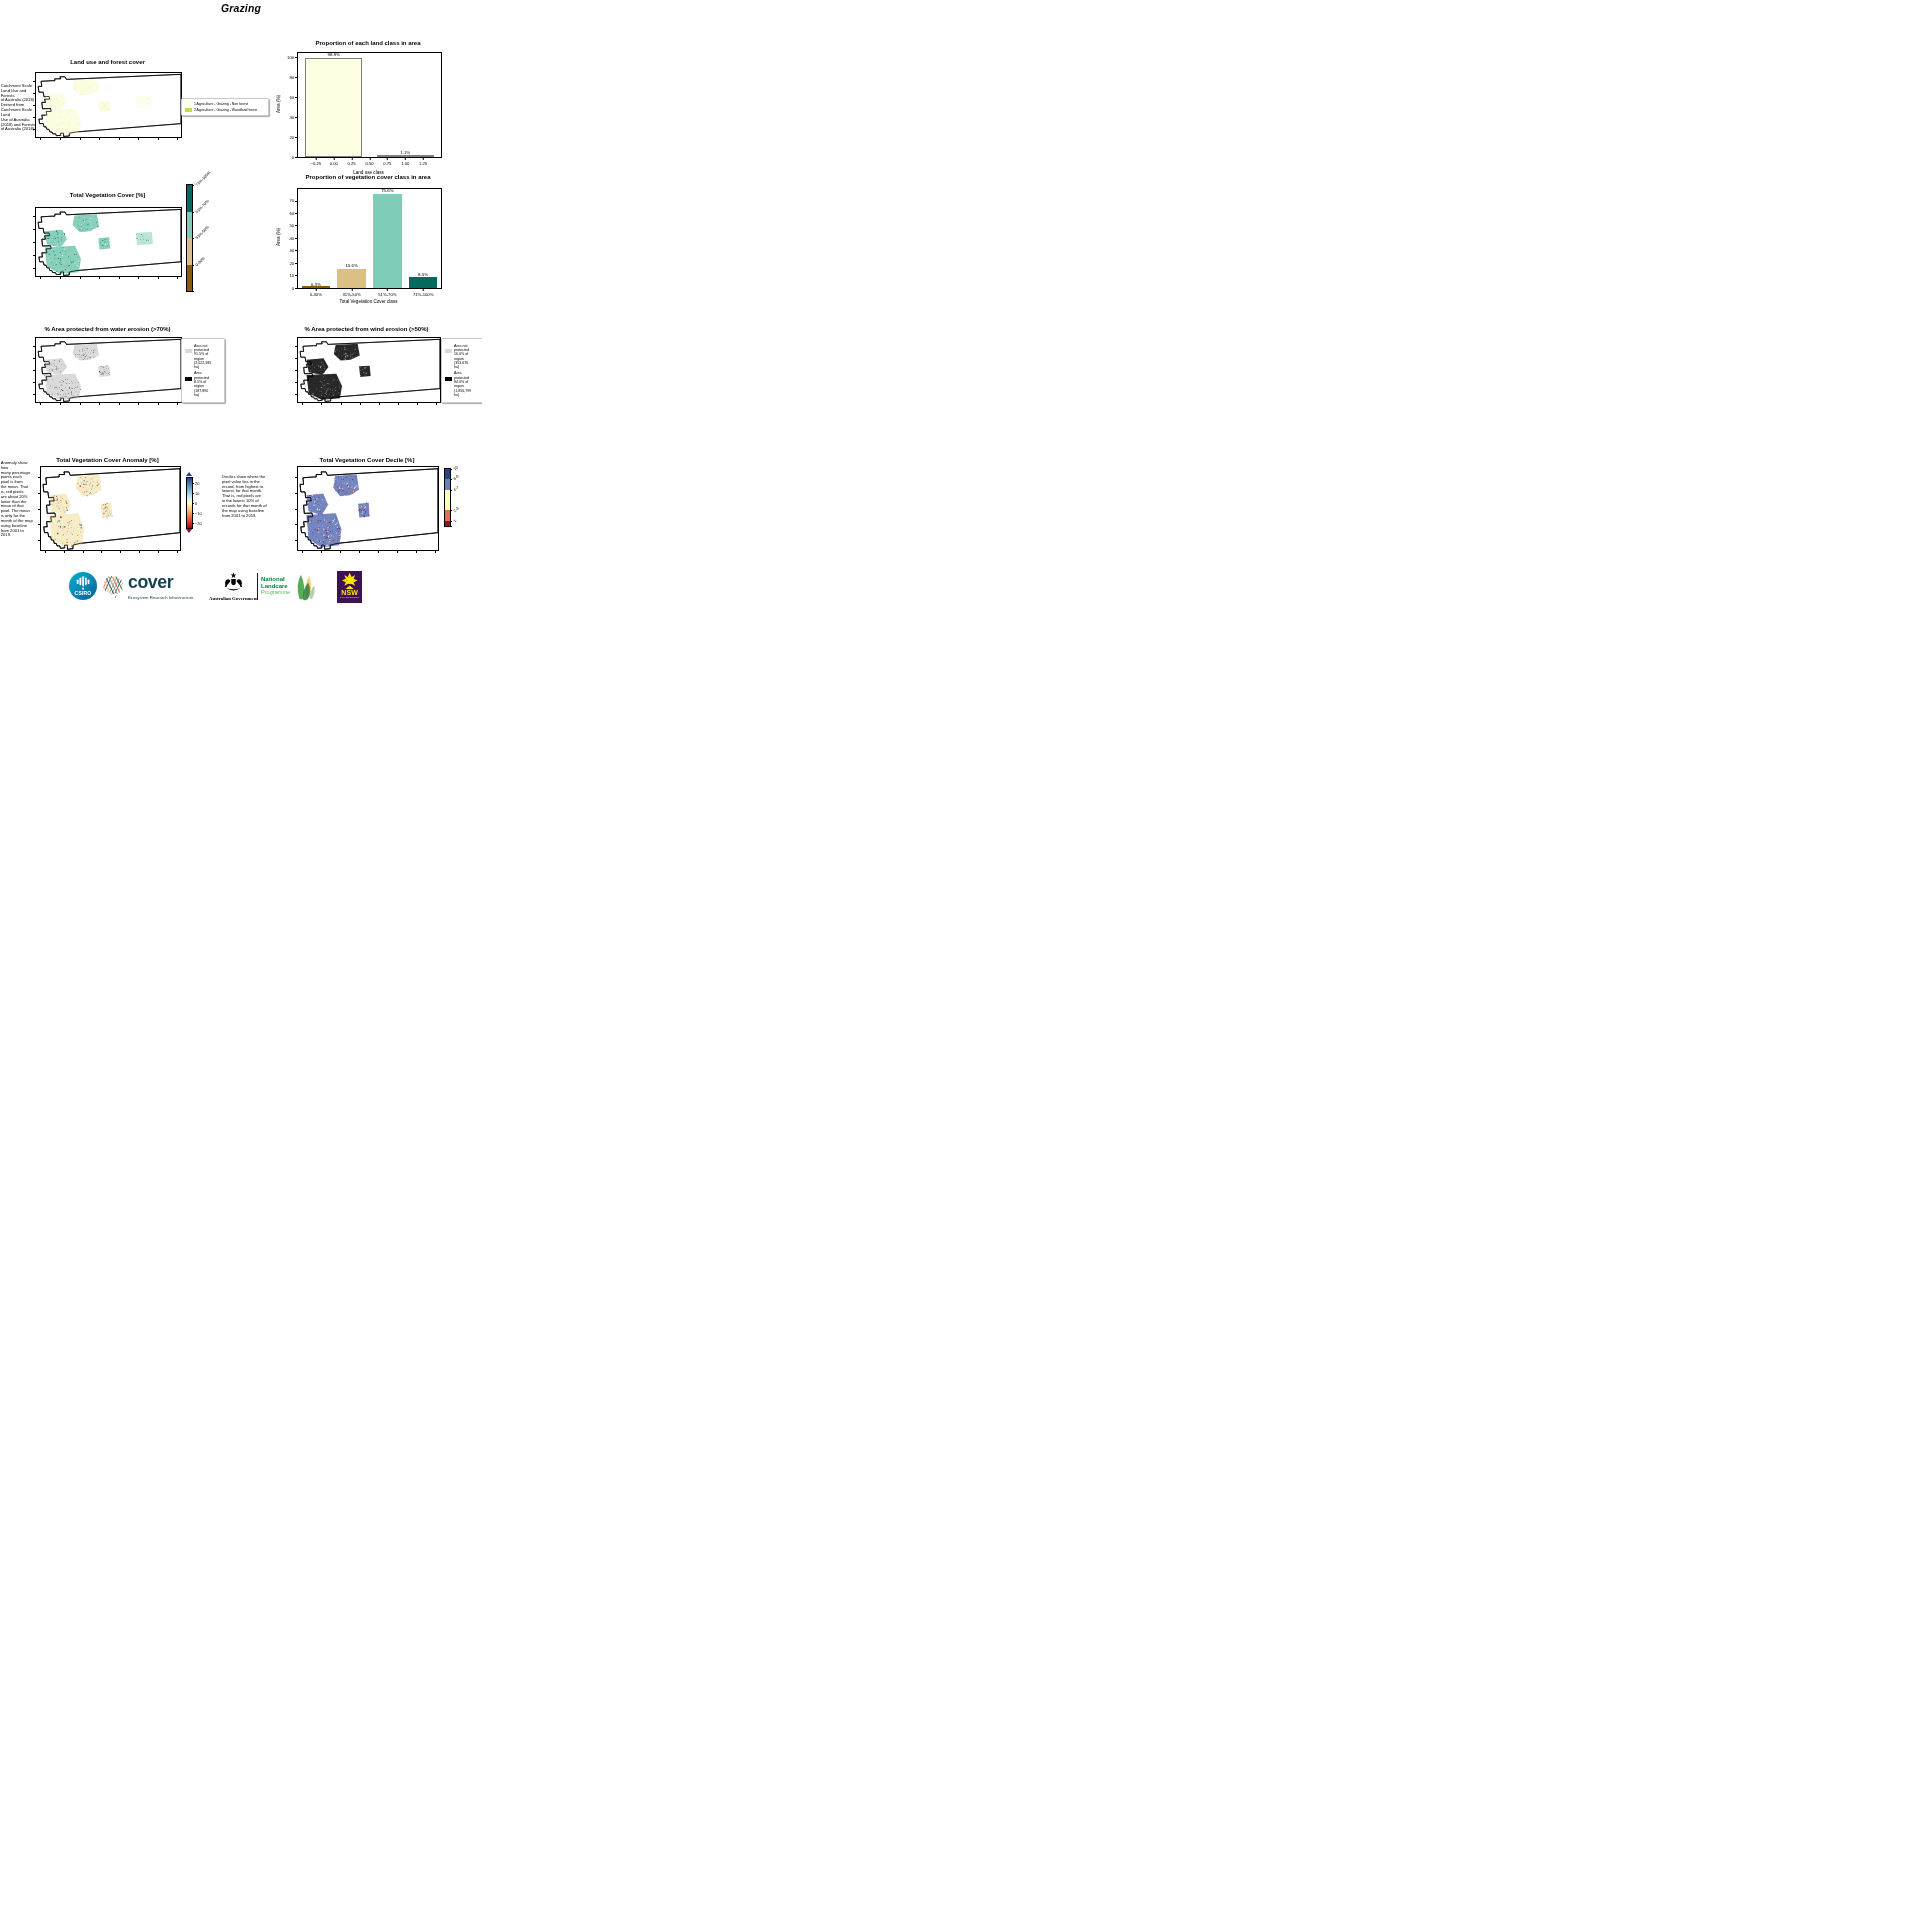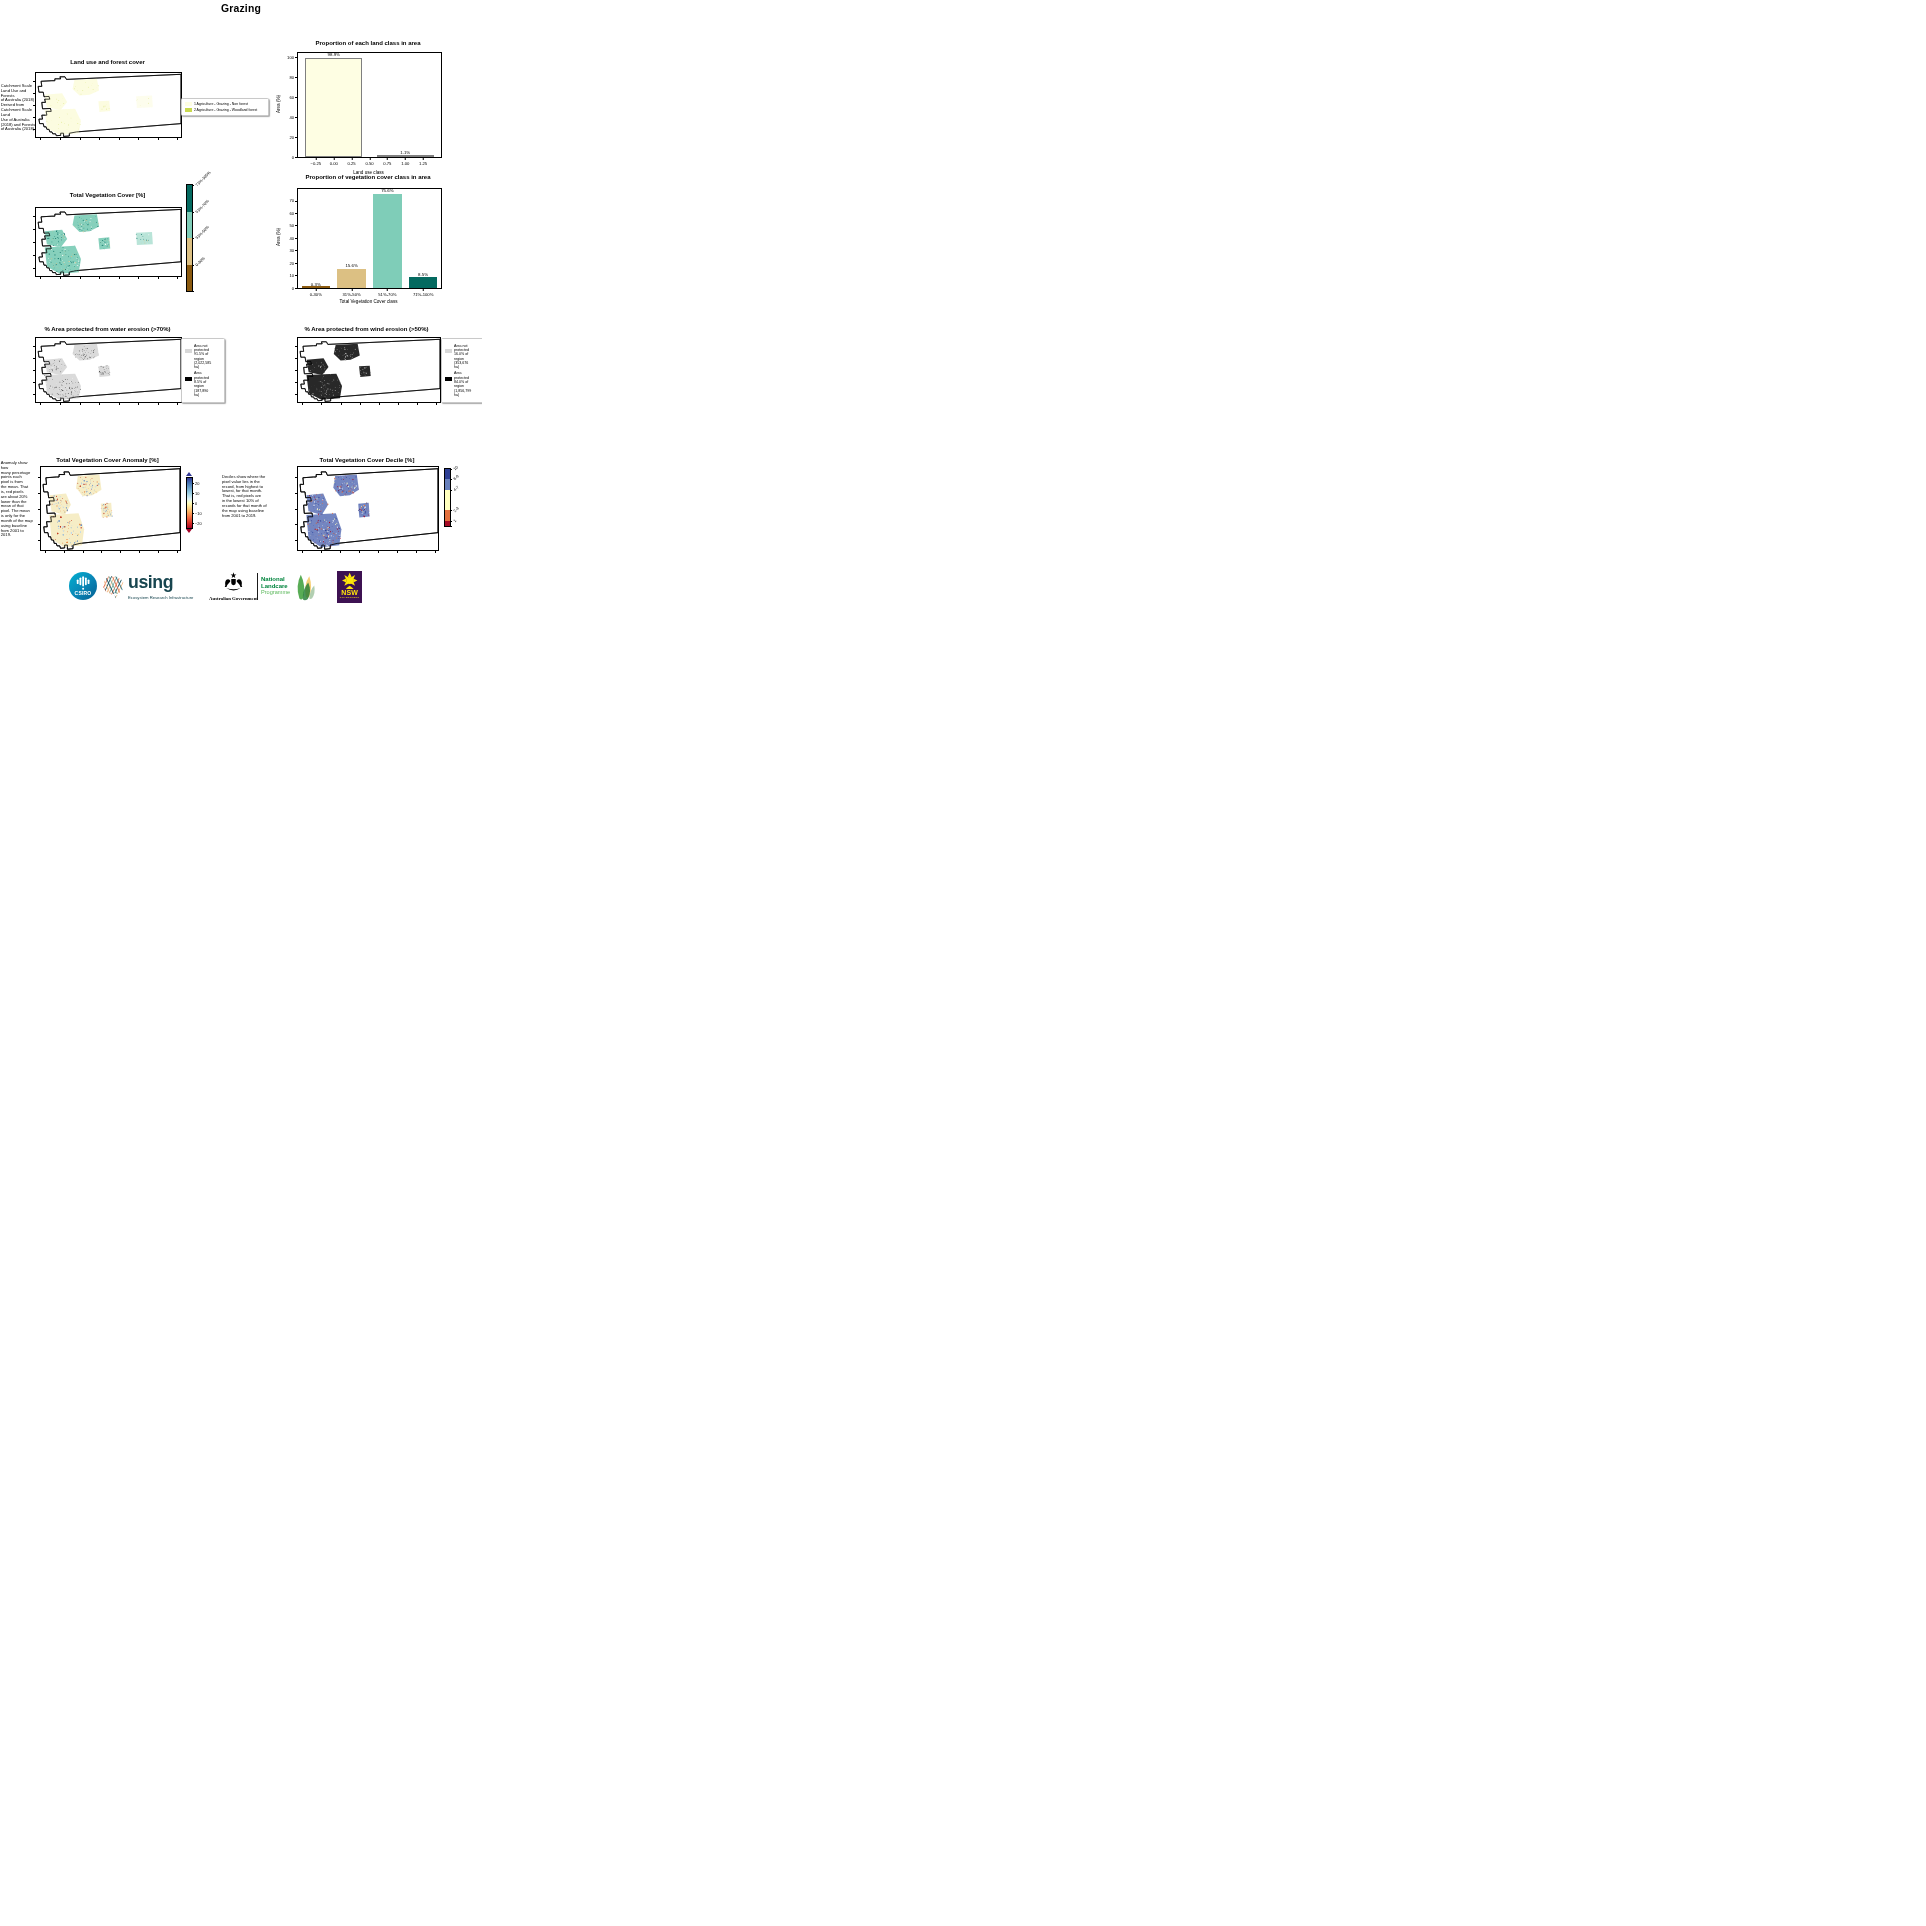--- a/index.html
+++ b/index.html
@@ -1,20 +1,20 @@
 <!DOCTYPE html>
 <html style="font-size:6.2px"><head>
 <meta charset="utf-8">
 <style>
   html,body{margin:0;padding:0;background:#fff;}
   body{width:482px;height:609px;position:relative;font-family:"Liberation Sans",sans-serif;color:#000;overflow:hidden;}
   .abs{position:absolute;}
   .ctr{text-align:center;}
   .ptitle{font-weight:bold;font-size:6px;}
-  .bigtitle{font-weight:bold;font-size:10.4px;letter-spacing:0.2px;}
+  .bigtitle{font-weight:bold;font-size:10.4px;letter-spacing:0.2px;font-style:italic;}
   .note{font-size:4.1px;line-height:1.18;white-space:pre-line;}
   .map-box{position:absolute;border:0.5px solid #000;background:#fff;}
   .map-box svg{display:block;}
   .mtick-b{position:absolute;bottom:-2.7px;width:0.5px;height:2.3px;background:#000;}
   .mtick-l{position:absolute;left:-2.7px;width:2.3px;height:0.5px;background:#000;}
   
   .plot{position:absolute;border:0.5px solid #000;background:#fff;}
   .bar{position:absolute;bottom:0;box-sizing:border-box;border:0.6px solid;}
   .barlab{position:absolute;transform:translateX(-50%);font-size:4.4px;white-space:nowrap;}
   .ytick{position:absolute;left:-2.7px;width:2.7px;height:0.5px;background:#000;}
@@ -2084,21 +2084,21 @@
       <line x1="58" y1="95" x2="100" y2="10" stroke="#f3bd8a"></line>
       <line x1="100" y1="88" x2="55" y2="-4" stroke="#2a6b77"></line>
       <line x1="88" y1="95" x2="44" y2="-2" stroke="#e2704c"></line>
       <line x1="76" y1="95" x2="32" y2="0" stroke="#73a89a"></line>
       <line x1="64" y1="95" x2="20" y2="2" stroke="#16505c"></line>
       <line x1="52" y1="95" x2="8" y2="6" stroke="#f3bd8a"></line>
       <line x1="40" y1="95" x2="-4" y2="12" stroke="#e2704c"></line>
     </g>
   </svg>
 </div>
-<div class="tern-word" style="left:128px;top:574px;">using</div>
+<div class="tern-word" style="left:128px;top:574px;">cover</div>
 <div class="tern-tag" style="left:128px;top:595px;">Ecosystem Research Infrastructure</div>
 
 <div class="abs" style="left:220px;top:571px;">
   <svg width="27" height="24" viewBox="0 0 120 100" fill="#000">
     <path d="M60,2 L63,12 L73,12 L65,18 L68,28 L60,22 L52,28 L55,18 L47,12 L57,12 Z"></path>
     <path d="M50,32 L70,32 L70,50 Q70,58 60,60 Q50,58 50,50 Z"></path>
     <path d="M46,40 C38,30 28,33 24,43 C20,53 27,60 21,68 L29,68 C31,60 35,55 39,51 C43,47 46,45 46,40 Z"></path>
     <path d="M74,40 C82,30 92,33 96,43 C100,53 93,60 99,68 L91,68 C89,60 85,55 81,51 C77,47 74,45 74,40 Z"></path>
     <path d="M28,72 Q60,84 92,72 Q60,94 28,72 Z"></path>
   </svg>

